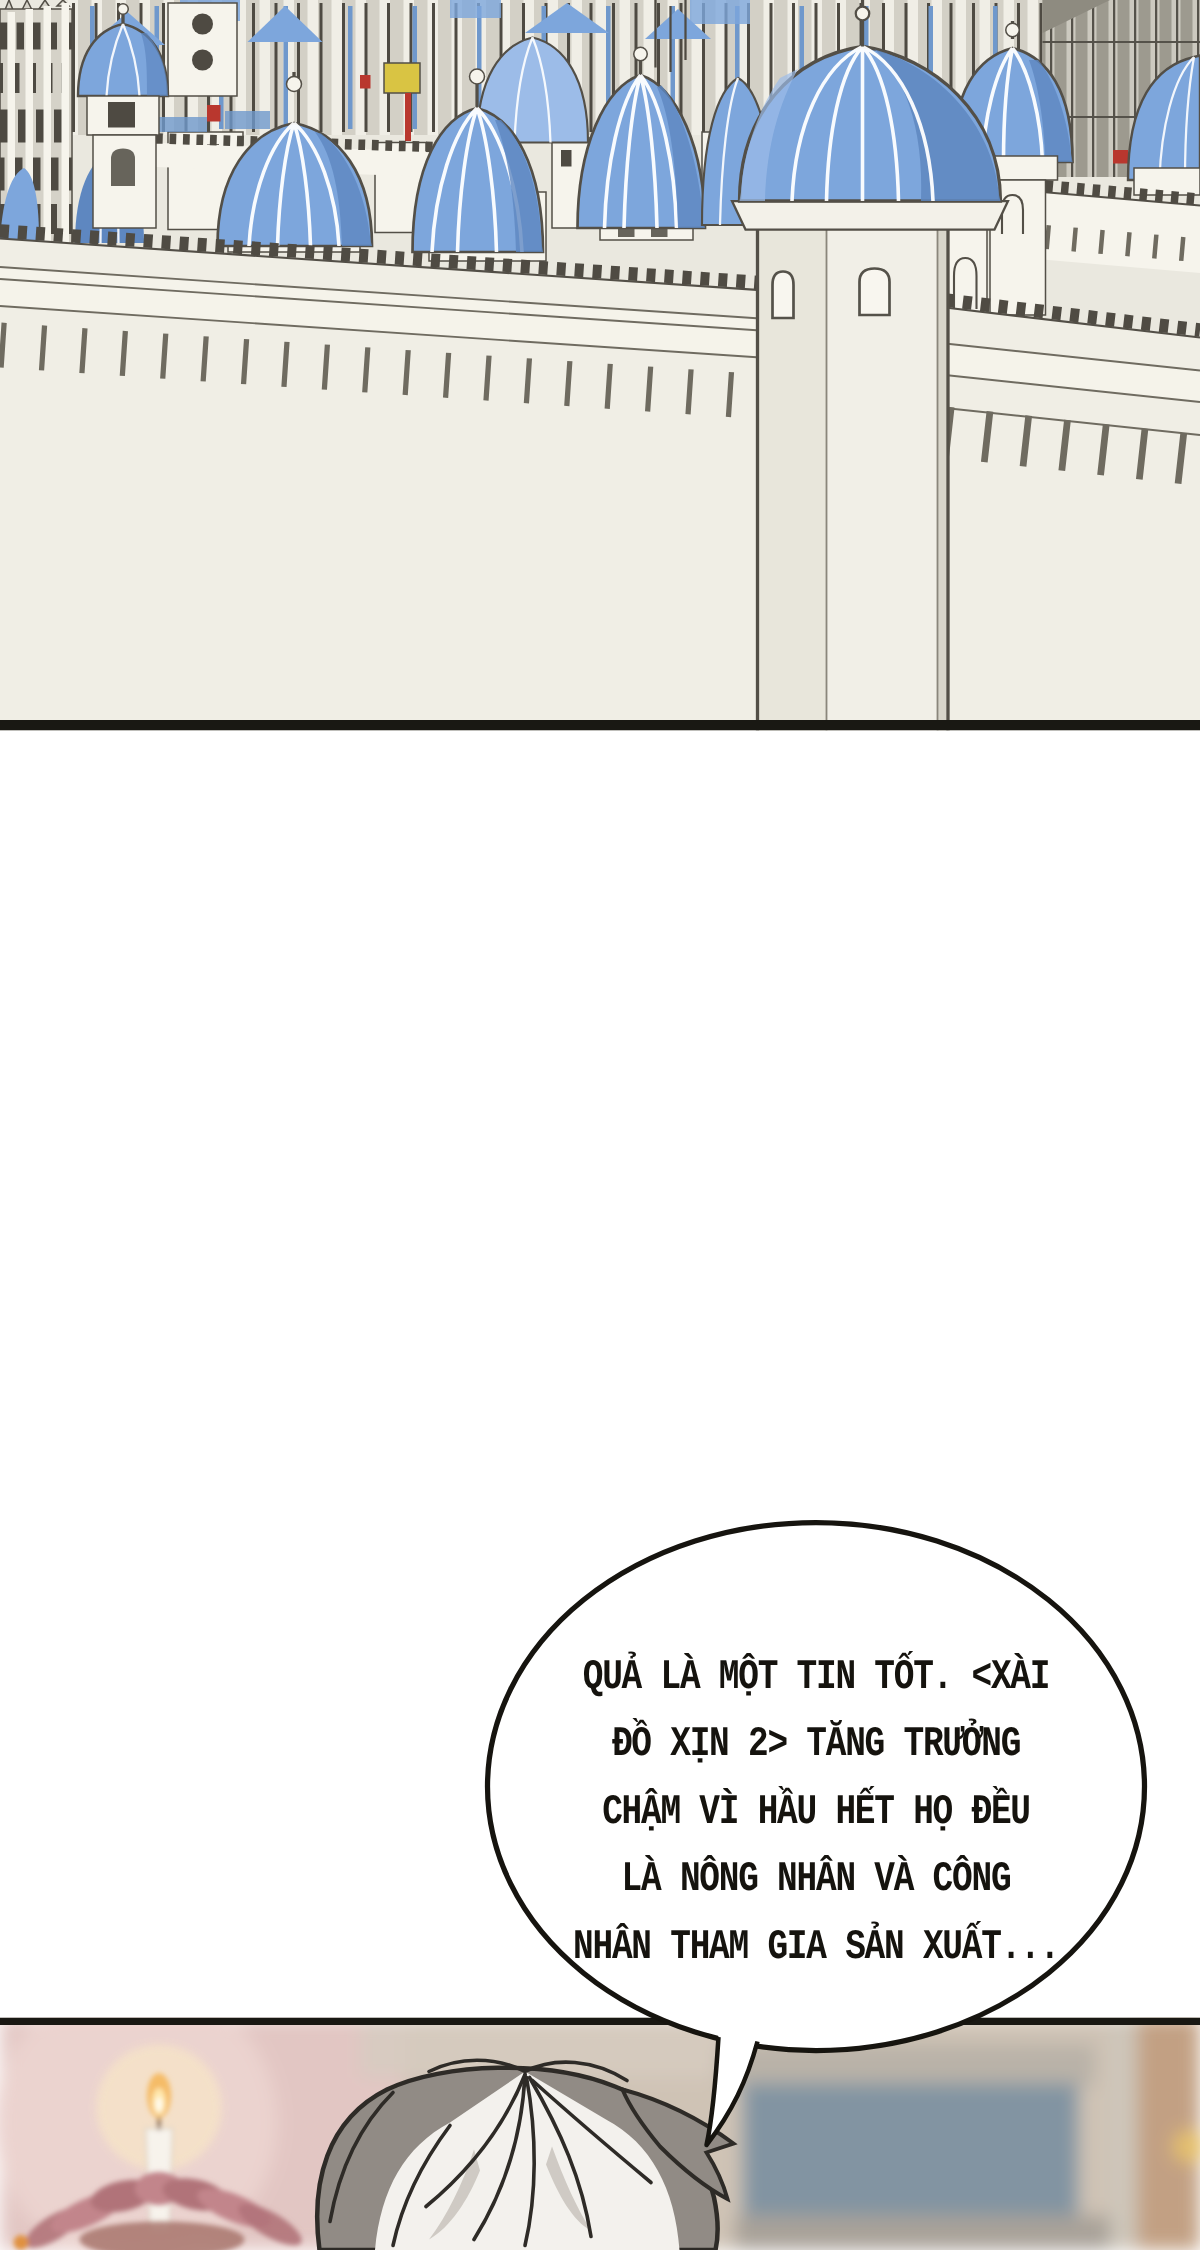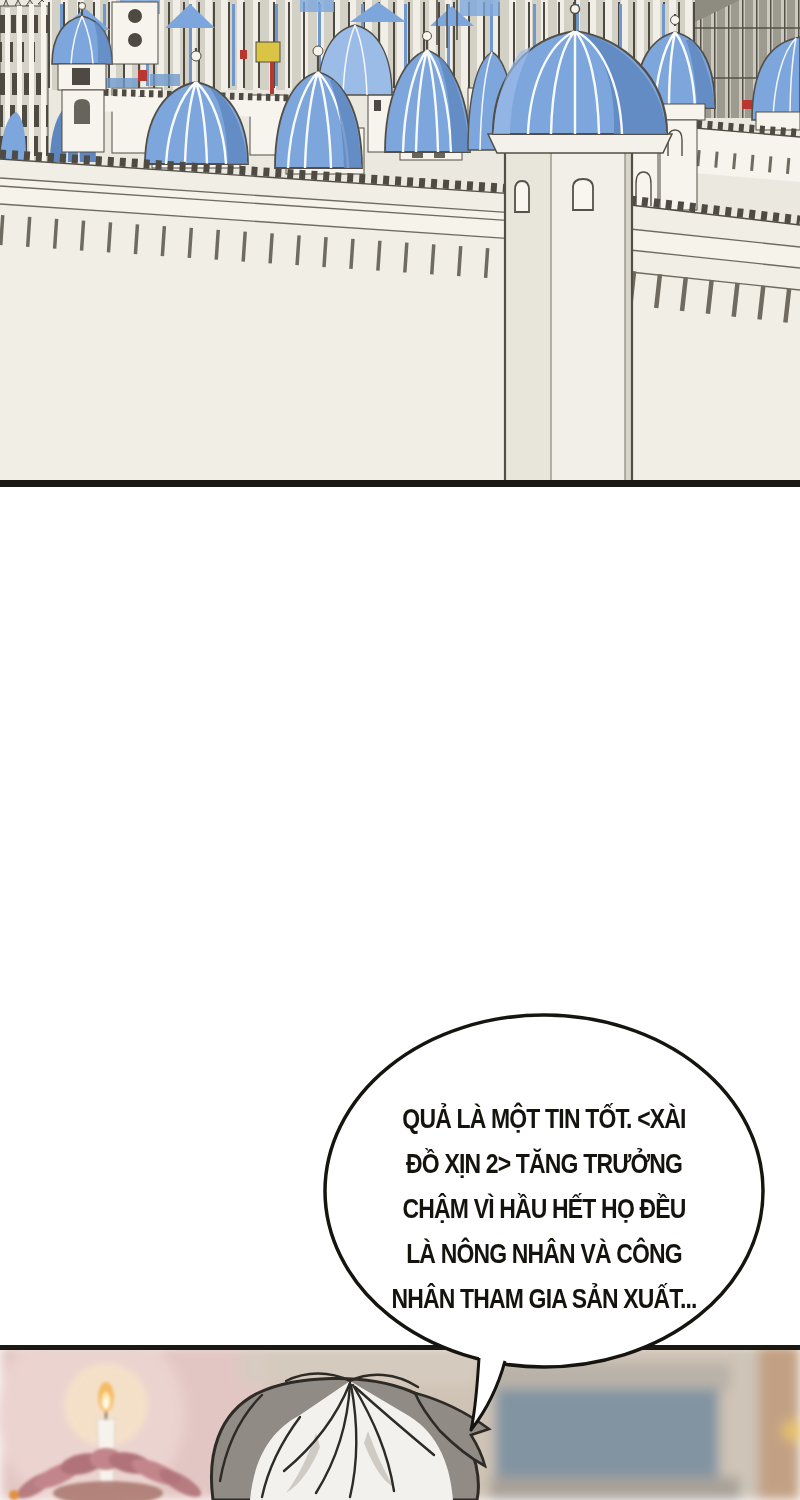--- a/index.html
+++ b/index.html
@@ -1,17 +1,17 @@
 <!DOCTYPE html>
 <html style="--paper: #ffffff; --ink: #191813; --cream: #eae8df; --wall-light: #f0eee5; --wall-band: #f5f3ea; --white-struct: #f6f4ec; --dome-blue: #7da6dc; --dome-light: #9cbce8; --dome-dark: #5e87c0; --grey-struct: #9d9a8f; --gothic-grey: #d5d2c8; --arch-dark: #4e4a42; --outline: #534f47; --merlon-dark: #4f4b43; --teeth: #6f6b60; --accent-red: #b9372e; --accent-yellow: #d9c443; --accent-orange: #e0913f; --room-pink: #e2c6c3; --room-beige: #cfc3b5; --room-bluegrey: #8294a2; --room-tan: #c2a083; --hair-grey: #918b85; --hair-white: #f3f1ed; --hair-outline: #2e2b27; --flame-outer: #f5b85c; --flame-core: #fffdf2; --candle-white: #f7f3ec; --lotus-pink: #c2858b; --lotus-deep: #b17379; --glow-warm: #f6e3c8;"><head>
 <meta charset="utf-8">
 <style>
   html,body{margin:0;padding:0;background:#ffffff;}
   .page{position:relative;width:800px;height:1500px;background:var(--paper,#ffffff);overflow:hidden;
-        font-family:Liberation Sans, sans-serif;}
+        font-family:Liberation Mono, monospace;}
   .abs{position:absolute;}
   svg{display:block;}
   
   .fcream{fill:var(--cream)}
   .fwall{fill:var(--wall-light)}
   .fband{fill:var(--wall-band)}
   .fwhite{fill:var(--white-struct)}
   .fdome{fill:var(--dome-blue)}
   .fdomed{fill:var(--dome-dark)}
   .fdomel{fill:var(--dome-light)}

